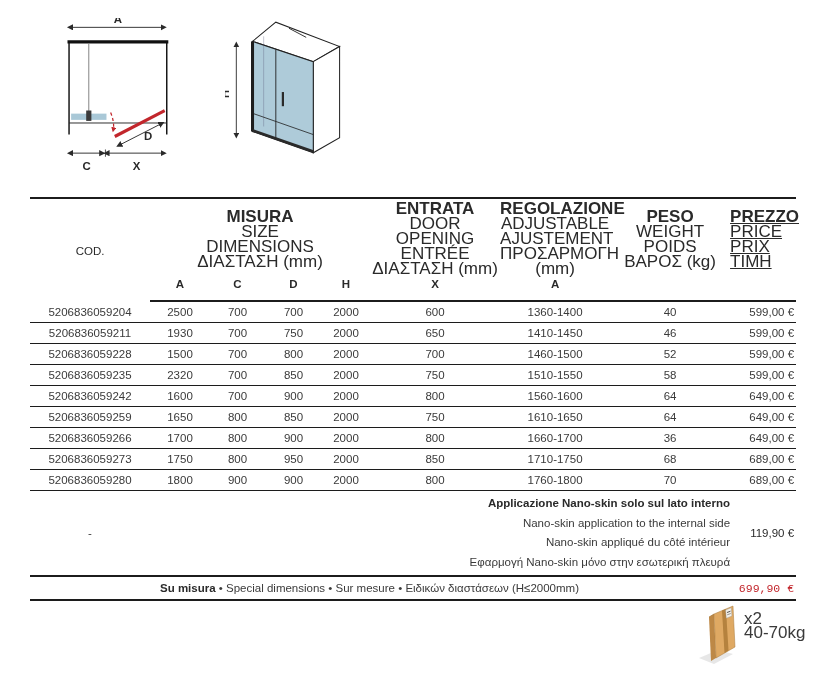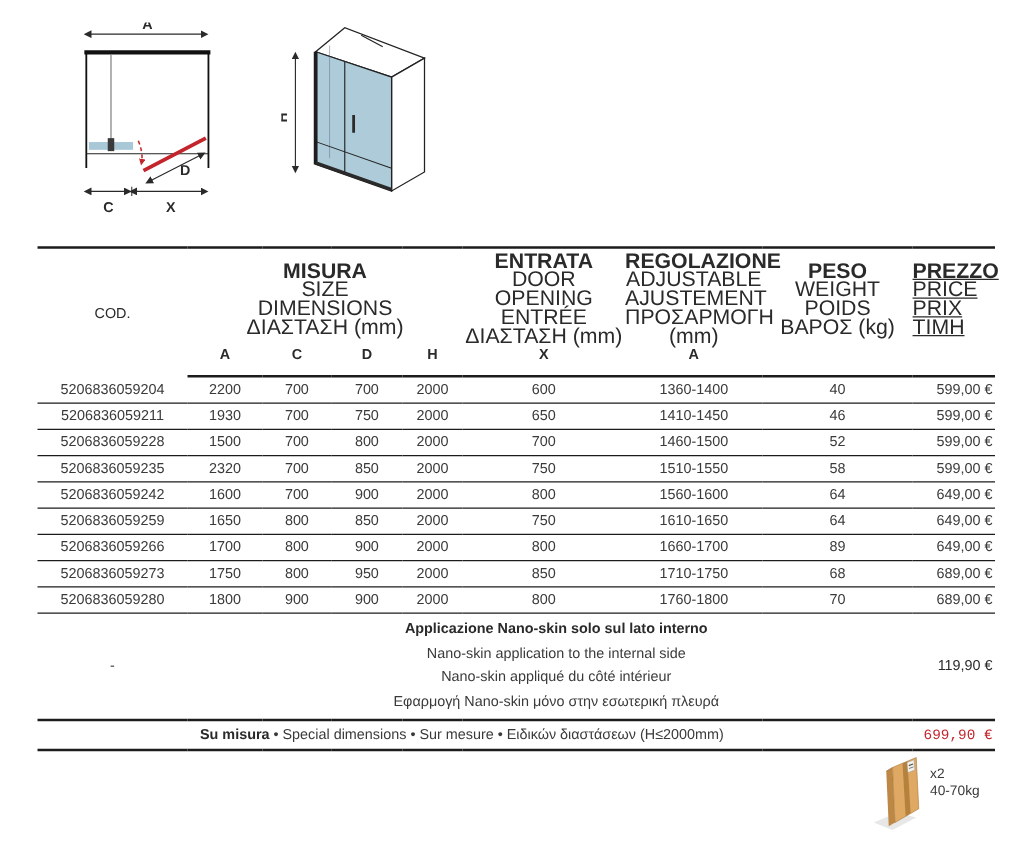--- a/index.html
+++ b/index.html
@@ -19,28 +19,28 @@
   table.spec th, table.spec td{padding:0;font-weight:normal;}
   thead .hdr-block{font-size:17px;line-height:15px;text-align:center;color:#2a2a2a;vertical-align:middle;}
   thead tr.names th{height:64px;vertical-align:middle;padding-top:2px;}
   thead .hl1{font-weight:bold;}
   thead th.h-cod{font-weight:normal;font-size:11.5px;color:#2a2a2a;text-align:center;margin-top:44px;}
   thead th.h-prezzo div{text-align:left;padding-right:2px;text-decoration:underline;}
   thead tr.letters th{height:22px;border-bottom:2px solid #1c1c1c;font-weight:bold;font-size:11.5px;color:#2a2a2a;text-align:center;vertical-align:top;padding-top:2px;}
   tbody td{height:20px;border-bottom:1.5px solid #1c1c1c;font-size:11.5px;text-align:center;color:#3a3a3a;white-space:nowrap;}
   tbody td.col-prezzo{text-align:right;padding-right:2px;}
   tbody tr.nano-row td{height:84px;border-bottom:2px solid #1c1c1c;vertical-align:middle;}
-  tbody tr.nano-row td.nano-text{text-align:center;padding-left:10px;}
+  tbody tr.nano-row td.nano-text{text-align:right;padding-left:10px;}
   .nano-line{font-size:11.5px;line-height:19.5px;color:#3a3a3a;}
   .bold{font-weight:bold;color:#2a2a2a;}
   tbody tr.sumisura-row td{height:22px;border-bottom:2px solid #1c1c1c;margin-top:36px;}
   tbody tr.sumisura-row td.sumisura-text{text-align:left;padding-left:10px;font-size:11.5px;}
   .price-red{color:#c2262c;font-family:Liberation Mono, monospace;}
   
-  #package-caption{position:absolute;left:744px;top:612px;font-size:11px;line-height:14px;color:#3a3a3a;}
+  #package-caption{position:absolute;left:744px;top:612px;font-size:17px;line-height:14px;color:#3a3a3a;}
 </style>
 </head>
 <body>
 
 <svg id="plan-diagram" class="diagram" width="125" height="158" viewBox="0 0 115 152">
   <defs>
     <marker id="arr" markerWidth="8" markerHeight="8" refX="4" refY="3" orient="auto" markerUnits="userSpaceOnUse">
       <path d="M0,0 L6,3 L0,6 Z" fill="#2a2a2a"></path>
     </marker>
     <marker id="arrR" markerWidth="8" markerHeight="8" refX="2" refY="3" orient="auto-start-reverse" markerUnits="userSpaceOnUse">
@@ -162,21 +162,21 @@
         <th>X</th>
         <th>A</th>
         <th></th>
         <th></th>
       </tr>
     </thead>
     <tbody>
 
       <tr>
           <td class="col-cod">5206836059204</td>
-          <td class="col-a">2200</td>
+          <td class="col-a">2500</td>
           <td class="col-c">700</td>
           <td class="col-d">700</td>
           <td class="col-h">2000</td>
           <td class="col-x">600</td>
           <td class="col-reg">1360-1400</td>
           <td class="col-peso">40</td>
           <td class="col-prezzo">599,00 €</td>
         </tr>
         <tr>
           <td class="col-cod">5206836059211</td>
@@ -234,21 +234,21 @@
           <td class="col-prezzo">649,00 €</td>
         </tr>
         <tr>
           <td class="col-cod">5206836059266</td>
           <td class="col-a">1700</td>
           <td class="col-c">800</td>
           <td class="col-d">900</td>
           <td class="col-h">2000</td>
           <td class="col-x">800</td>
           <td class="col-reg">1660-1700</td>
-          <td class="col-peso">89</td>
+          <td class="col-peso">36</td>
           <td class="col-prezzo">649,00 €</td>
         </tr>
         <tr>
           <td class="col-cod">5206836059273</td>
           <td class="col-a">1750</td>
           <td class="col-c">800</td>
           <td class="col-d">950</td>
           <td class="col-h">2000</td>
           <td class="col-x">850</td>
           <td class="col-reg">1710-1750</td>

